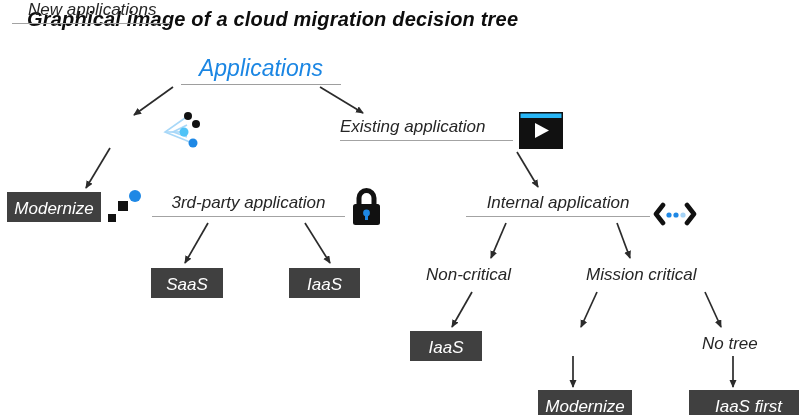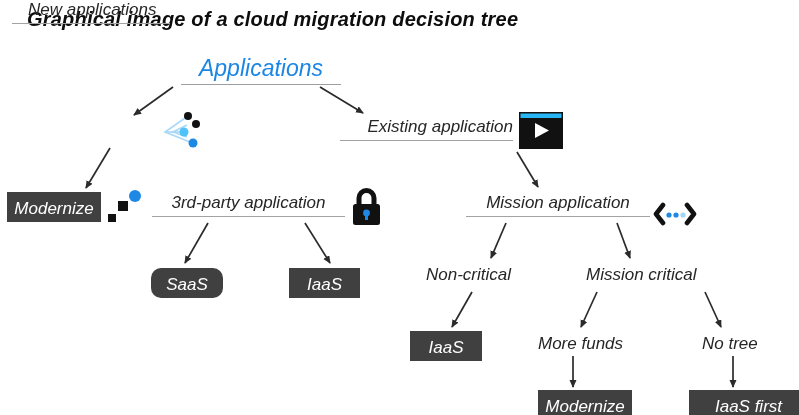--- a/index.html
+++ b/index.html
@@ -99,21 +99,21 @@
         <line x1="4" y1="24" x2="20" y2="24"></line>
         <line x1="24" y1="32" x2="31" y2="35"></line>
       </g>
       <circle cx="27" cy="8" r="4" fill="#111111"></circle>
       <circle cx="35" cy="16" r="4" fill="#111111"></circle>
       <circle cx="23" cy="24" r="4.5" fill="#4fc3f7"></circle>
       <circle cx="32" cy="35" r="4.5" fill="#1e88e5"></circle>
     </svg>
   </span>
 
-  <div class="node underlined" style="left:340px; top:117px; width:173px; text-align:right;">Existing application</div>
+  <div class="node underlined" style="left:340px; top:117px; width:173px; text-align:left;">Existing application</div>
 
   <span class="icon" style="left:519px; top:112px;">
     <svg width="44" height="37" viewBox="0 0 44 37">
       <rect x="0" y="0" width="44" height="37" fill="#111111"></rect>
       <rect x="1.5" y="1.5" width="41" height="4.5" fill="#29b6f6"></rect>
       <polygon points="16,11 30,18.5 16,26" fill="#ffffff"></polygon>
     </svg>
   </span>
 
   <div class="blue-box" style="left:7px; top:192px; width:94px;">Modernize</div>
@@ -130,45 +130,44 @@
 
   <span class="icon" style="left:350px; top:188px;">
     <svg width="33" height="39" viewBox="0 0 33 39">
       <path d="M9,17 V10 a7.5,7.5 0 0 1 15,0 V17" fill="none" stroke="#111111" stroke-width="5"></path>
       <rect x="3" y="16" width="27" height="21" rx="2.5" fill="#111111"></rect>
       <circle cx="16.5" cy="25" r="3.4" fill="#1e88e5"></circle>
       <rect x="15" y="26" width="3" height="6" fill="#1e88e5"></rect>
     </svg>
   </span>
 
-  <div class="blue-box" style="left:151px; top:268px; width:72px;border-radius:10px;">SaaS</div>
+  <div class="blue-box" style="left:151px; top:268px; width:72px;">SaaS</div>
 
   <div class="blue-box" style="left:289px; top:268px; width:71px;">IaaS</div>
 
-  <div class="node underlined" style="left:466px; top:193px; width:184px; text-align:center;">Mission application</div>
+  <div class="node underlined" style="left:466px; top:193px; width:184px; text-align:center;">Internal application</div>
 
   <span class="icon" style="left:653px; top:202px;">
     <svg width="44" height="24" viewBox="0 0 44 24">
       <g stroke="#111111" stroke-width="4.6" fill="none" stroke-linecap="round" stroke-linejoin="round">
         <polyline points="10,3 3,12 10,21"></polyline>
         <polyline points="34,3 41,12 34,21"></polyline>
       </g>
       <circle cx="16" cy="13" r="2.6" fill="#1e88e5"></circle>
       <circle cx="23" cy="13" r="2.6" fill="#1e88e5"></circle>
       <circle cx="30" cy="13" r="2.6" fill="#a6d4f7"></circle>
     </svg>
   </span>
 
   <div class="node" style="left:426px; top:265px;">Non-critical</div>
 
   <div class="node" style="left:586px; top:265px;">Mission critical</div>
 
   <div class="blue-box" style="left:410px; top:331px; width:72px;">IaaS</div>
 
-  <div class="node" style="left:538px; top:334px;">More funds</div>
 
   <div class="node" style="left:702px; top:334px;">No tree</div>
 
   <div class="blue-box" style="left:538px; top:390px; width:94px;">Modernize</div>
 
   <div class="blue-box" style="left:689px; top:390px; width:119px;">IaaS first</div>
 
 </div>
 
 </body></html>

